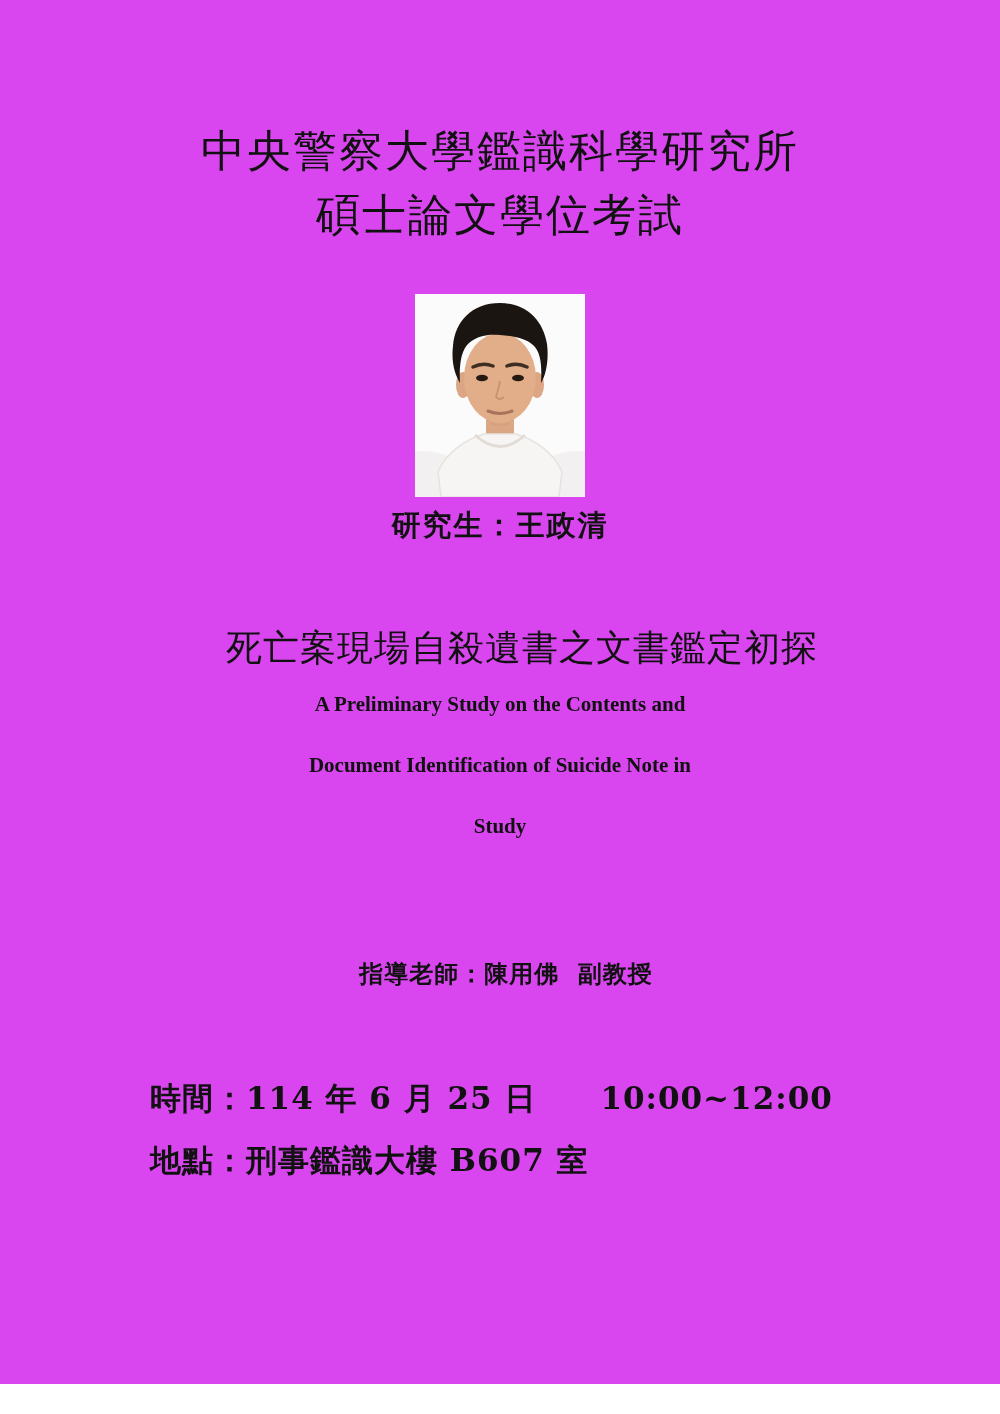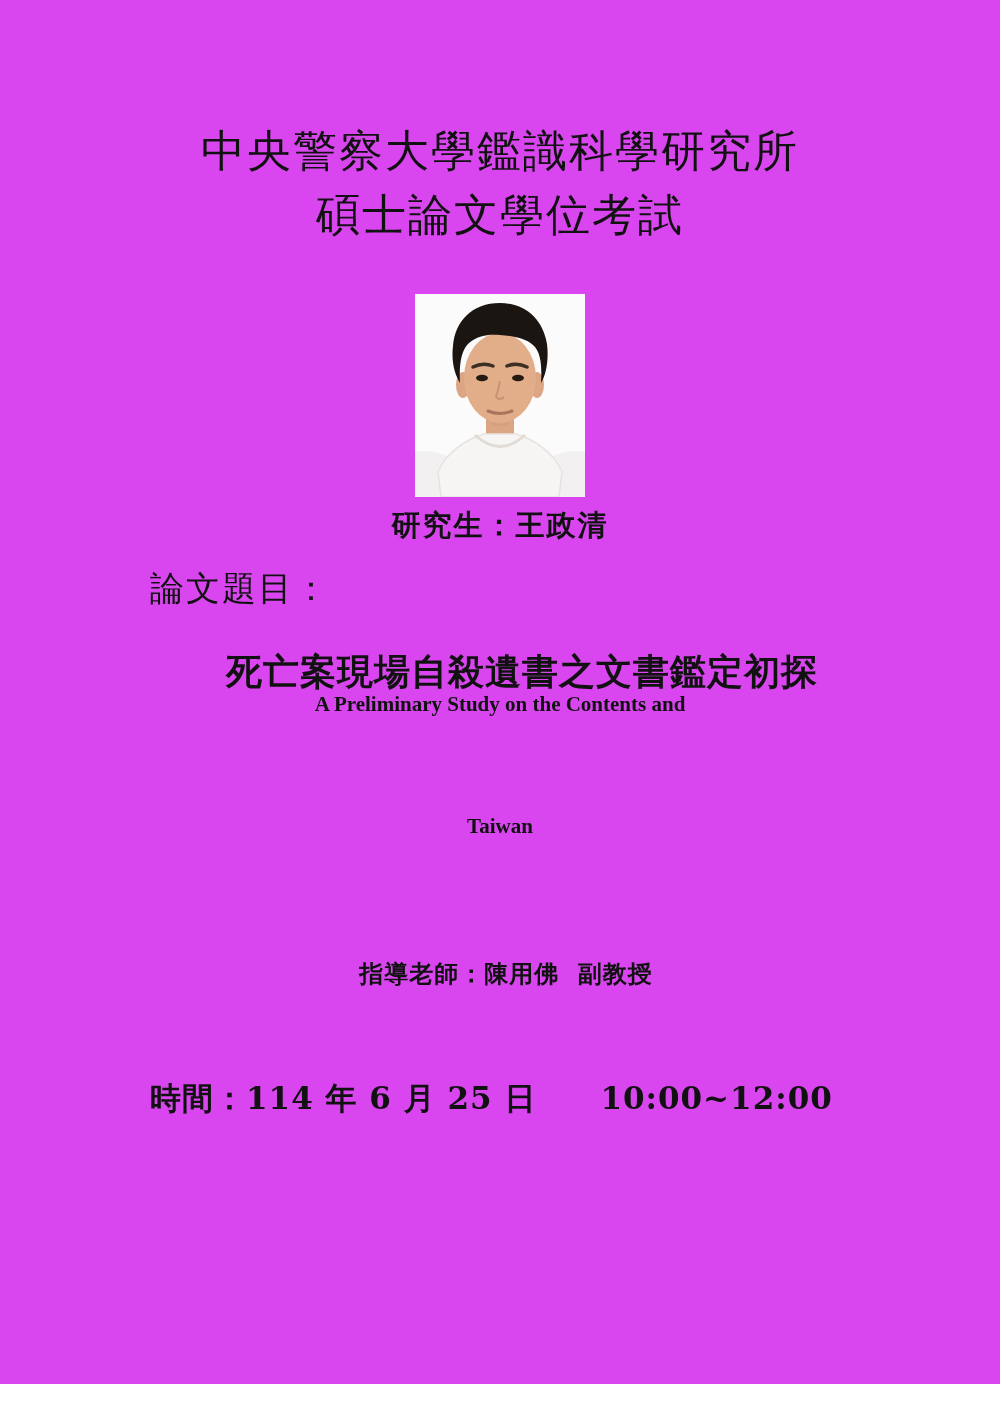--- a/index.html
+++ b/index.html
@@ -45,23 +45,23 @@
   #topic-label {
     top: 566px;
     left: 150px;
     font-size: 34px;
     font-weight: 400;
     letter-spacing: 2px;
     white-space: pre;
   }
 
   #thesis-zh {
-    top: 648px;
+    top: 624px;
     font-size: 36px;
-    font-weight: 700;
+    font-weight: 400;
     letter-spacing: 1px;
     white-space: pre;
     margin-left: 44px;
   }
 
   .en-line {
     font-size: 21px;
     font-weight: 700;
     font-family: "Liberation Serif", "DejaVu Serif", serif;
     white-space: pre;
@@ -125,27 +125,28 @@
 
       <path d="M85 87 C84 94 82 99 81 103 Q85 107 89 103" fill="none" stroke="#c69372" stroke-width="1.8"></path>
 
       <path d="M73 117 Q85 122 97 117" fill="none" stroke="#a9745c" stroke-width="3" stroke-linecap="round"></path>
       <path d="M76 129 Q85 133 94 129" fill="none" stroke="#cf9c79" stroke-width="2" opacity="0.6"></path>
     </svg>
   </div>
 
   <div id="student-line" class="abs centered">研究生：王政清</div>
 
-  <div id="topic-label" class="abs">論文題目：</div>
 
   <div id="thesis-zh" class="abs centered">死亡案現場自殺遺書之文書鑑定初探</div>
 
   <div id="en1" class="abs centered en-line">A Preliminary Study on the Contents and</div>
 
+  <div id="en2" class="abs centered en-line">Document Identification of Suicide Note in</div>
 
-  <div id="en3" class="abs centered en-line">Taiwan</div>
+  <div id="en3" class="abs centered en-line">Study</div>
 
   <div id="advisor-line" class="abs centered">指導老師：陳用佛  副教授</div>
 
   <div id="time-line" class="abs info-line">時間：114 年 6 月 25 日　　10:00~12:00</div>
 
+  <div id="place-line" class="abs info-line">地點：刑事鑑識大樓 B607 室</div>
 
 </div>
 
 </body></html>

